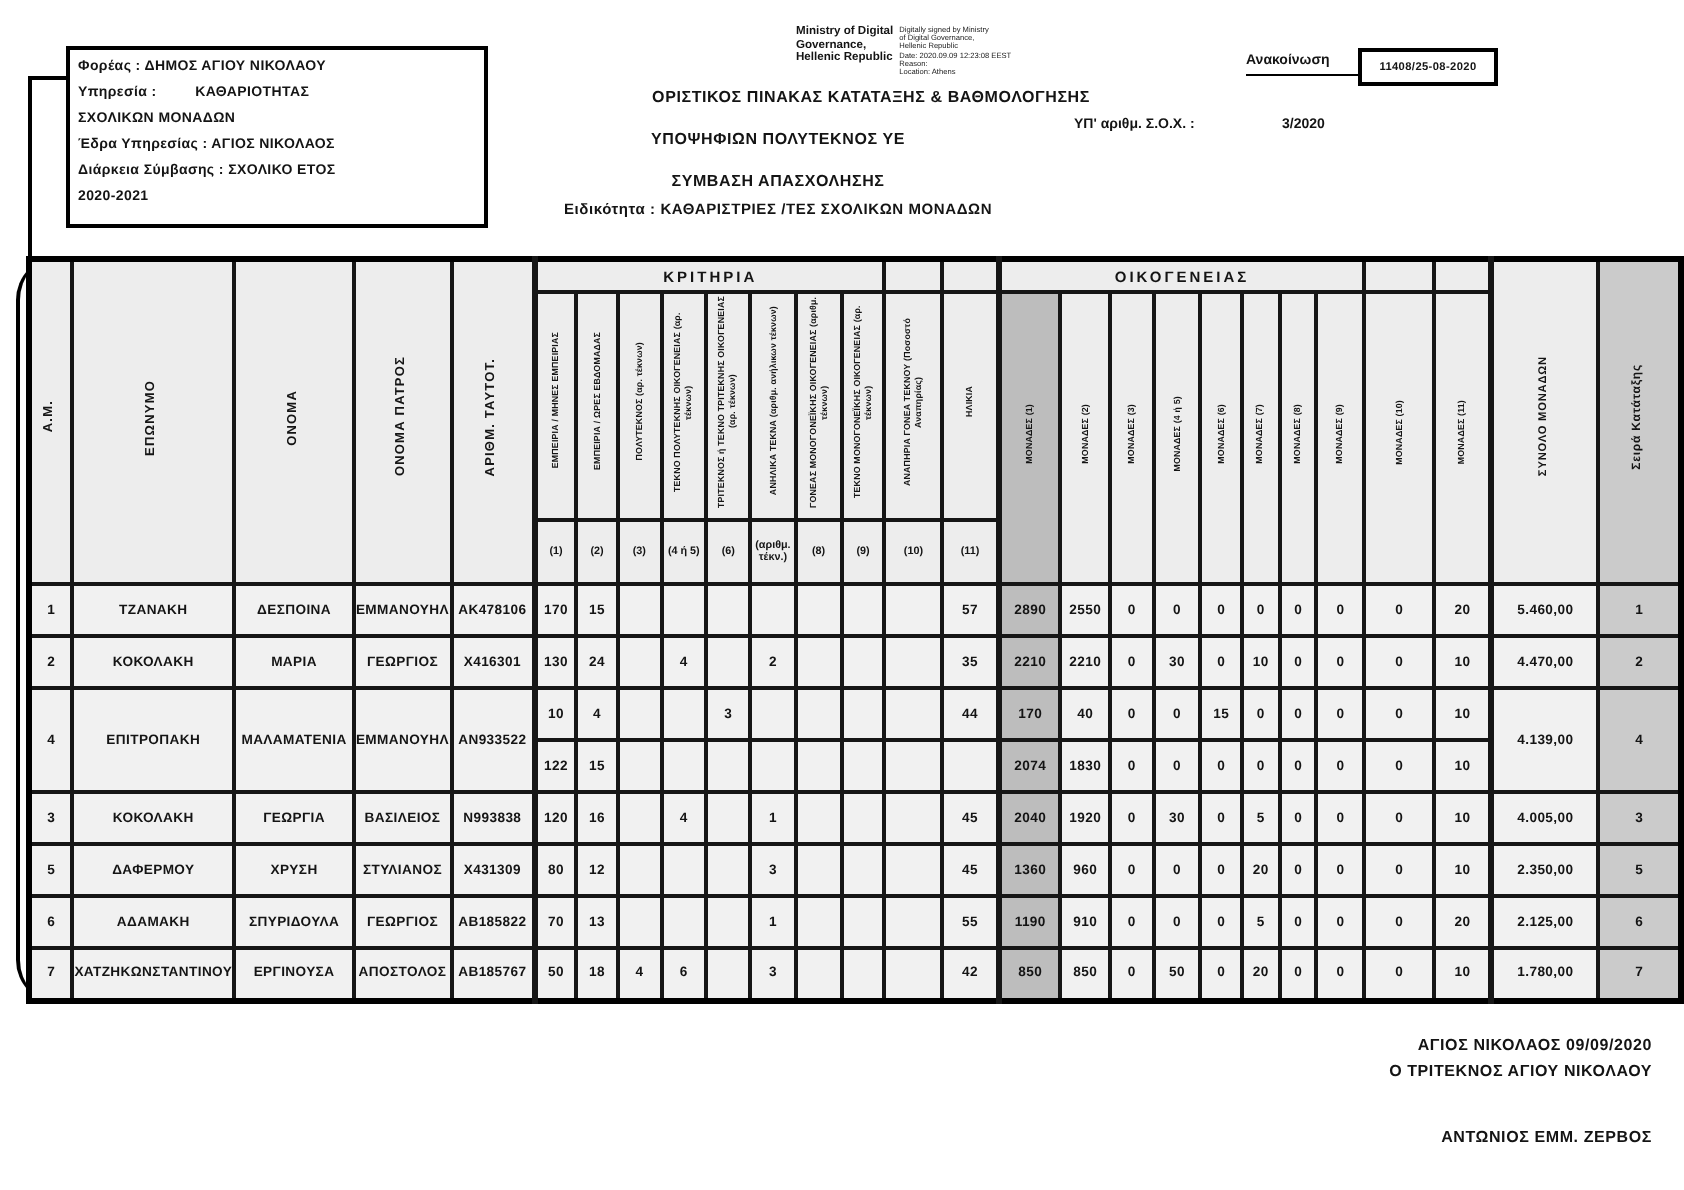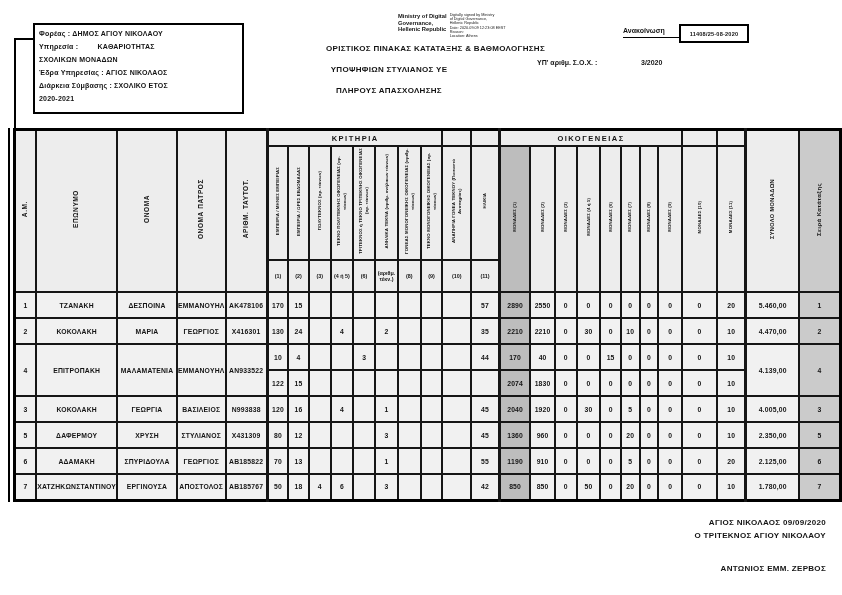--- a/index.html
+++ b/index.html
@@ -24,21 +24,21 @@
   .t2{font-size:8px;margin-top:24px;text-align:right;}
   .t3{font-size:8px;margin-top:12px;}
   .t4{font-size:8px;margin-top:12px;}
   .t5{font-size:7.5px;margin-top:5px;}
   .stamp{position:absolute;left:398px;top:13px;width:160px;display:flex;gap:3px;z-index:2;}
   .stamp-left div{font-size:5.8px;font-weight:700;line-height:6.6px;white-space:nowrap;}
   .stamp-right div{font-size:3.8px;line-height:4.2px;color:#222;white-space:nowrap;}
   .soh-label{position:absolute;left:537px;top:59px;font-size:7px;font-weight:700;}
   .soh-value{position:absolute;left:641px;top:59px;font-size:7px;font-weight:700;}
   
-  .table-wrap{position:absolute;left:8px;top:128px;border-left:2px solid #000;padding-left:3px;}
+  .table-wrap{position:absolute;left:8px;top:128px;border-left:2px solid #000;padding-left:3px;border-radius:22px;}
   #rank-table{border-collapse:collapse;table-layout:fixed;background:#f1f1f1;border:3px solid #000;}
   #rank-table th,#rank-table td{border:2px solid #161616;padding:0;text-align:center;
        vertical-align:middle;overflow:hidden;}
   .sep-l{border-left-width:3px !important;}
   #rank-table thead th{background:#ededed;font-weight:700;}
   .group{font-size:7.5px;height:14px;letter-spacing:1.5px;}
   .spacer{height:14px;}
   .vrow th{height:112px;}
   .vert{writing-mode:vertical-rl;transform:rotate(180deg);display:inline-block;
         max-height:106px;line-height:1.3;font-weight:700;}
@@ -79,22 +79,23 @@
     <div>Φορέας : ΔΗΜΟΣ ΑΓΙΟΥ ΝΙΚΟΛΑΟΥ</div>
     <div>Υπηρεσία :         ΚΑΘΑΡΙΟΤΗΤΑΣ</div>
     <div>ΣΧΟΛΙΚΩΝ ΜΟΝΑΔΩΝ</div>
     <div>Έδρα Υπηρεσίας : ΑΓΙΟΣ ΝΙΚΟΛΑΟΣ</div>
     <div>Διάρκεια Σύμβασης : ΣΧΟΛΙΚΟ ΕΤΟΣ</div>
     <div>2020-2021</div>
   </div>
 
   <div class="titles">
     <div class="t2">ΟΡΙΣΤΙΚΟΣ ΠΙΝΑΚΑΣ ΚΑΤΑΤΑΞΗΣ &amp; ΒΑΘΜΟΛΟΓΗΣΗΣ</div>
-    <div class="t3">ΥΠΟΨΗΦΙΩΝ ΣΤΥΛΙΑΝΟΣ ΥΕ</div>
-    <div class="t4">ΠΛΗΡΟΥΣ ΑΠΑΣΧΟΛΗΣΗΣ</div>
+    <div class="t3">ΥΠΟΨΗΦΙΩΝ ΠΟΛΥΤΕΚΝΟΣ ΥΕ</div>
+    <div class="t4">ΣΥΜΒΑΣΗ ΑΠΑΣΧΟΛΗΣΗΣ</div>
+    <div class="t5">Ειδικότητα :  ΚΑΘΑΡΙΣΤΡΙΕΣ /ΤΕΣ ΣΧΟΛΙΚΩΝ ΜΟΝΑΔΩΝ</div>
   </div>
 
   <div class="stamp">
     <div class="stamp-left">
       <div>Ministry of Digital</div>
       <div>Governance,</div>
       <div>Hellenic Republic</div>
     </div>
     <div class="stamp-right">
       <div>Digitally signed by Ministry</div>

